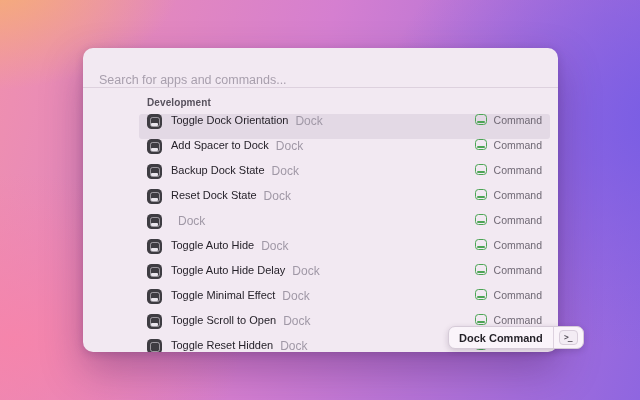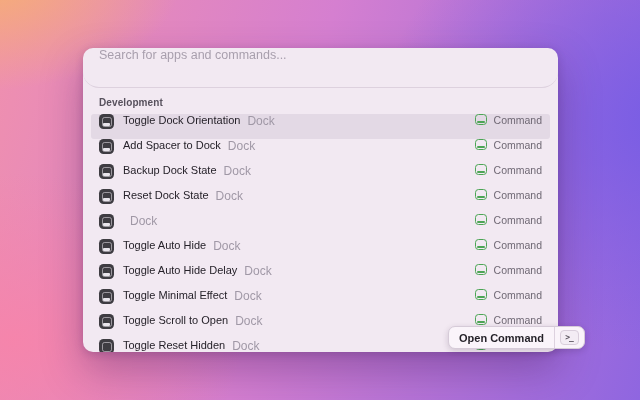--- a/index.html
+++ b/index.html
@@ -23,41 +23,41 @@
     box-shadow: 0 18px 40px rgba(70,25,90,0.35), 0 2px 8px rgba(60,20,80,0.20);
     overflow: hidden;
     display: flex;
     flex-direction: column;
   }
 
   .search-bar {
     height: 40px;
     flex: 0 0 40px;
     display: flex;
-    align-items: flex-start;
+    align-items: flex-end;
     padding: 0 16px;
     border-bottom: 1px solid #ddd1de;
-    border-radius: 16px;
   }
   .search-bar input {
     width: 100%;
     border: none;
     outline: none;
     background: transparent;
     font-family: "Liberation Sans", sans-serif;
     font-size: 12.5px;
     color: #34303a;
   }
   .search-bar input::placeholder { color: #a89fad; }
 
   .list {
     flex: 1;
     padding: 0 8px;
     overflow: hidden;
     position: relative;
+    margin-left: 48px;
   }
   .section-label {
     font-size: 10px;
     font-weight: 700;
     color: #57515d;
     padding: 9px 8px 6px 8px;
     letter-spacing: 0.1px;
   }
 
   .row {
@@ -288,16 +288,16 @@
     <span class="spacer"></span>
     <span class="type-icon"></span>
     <span class="type-label">Command</span>
   </div>
 </div>
   </div>
 
 </div>
 
 <div class="tooltip">
-  <span class="tip-label">Open Command</span>
+  <span class="tip-label">Dock Command</span>
   <span class="tip-divider"></span>
   <span class="keycap">&gt;_</span>
 </div>
 
 </body></html>

